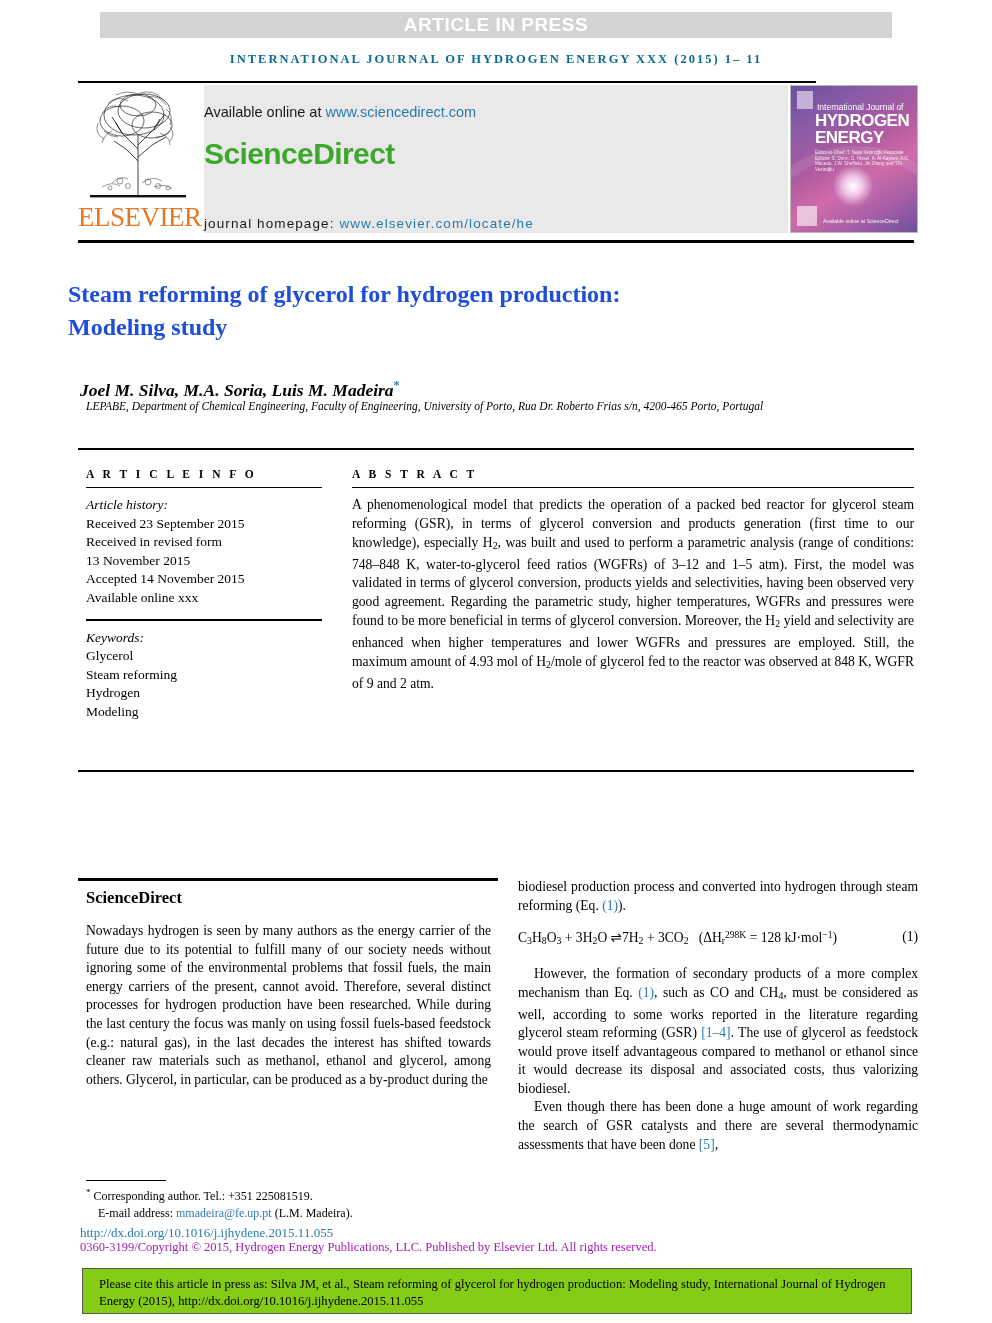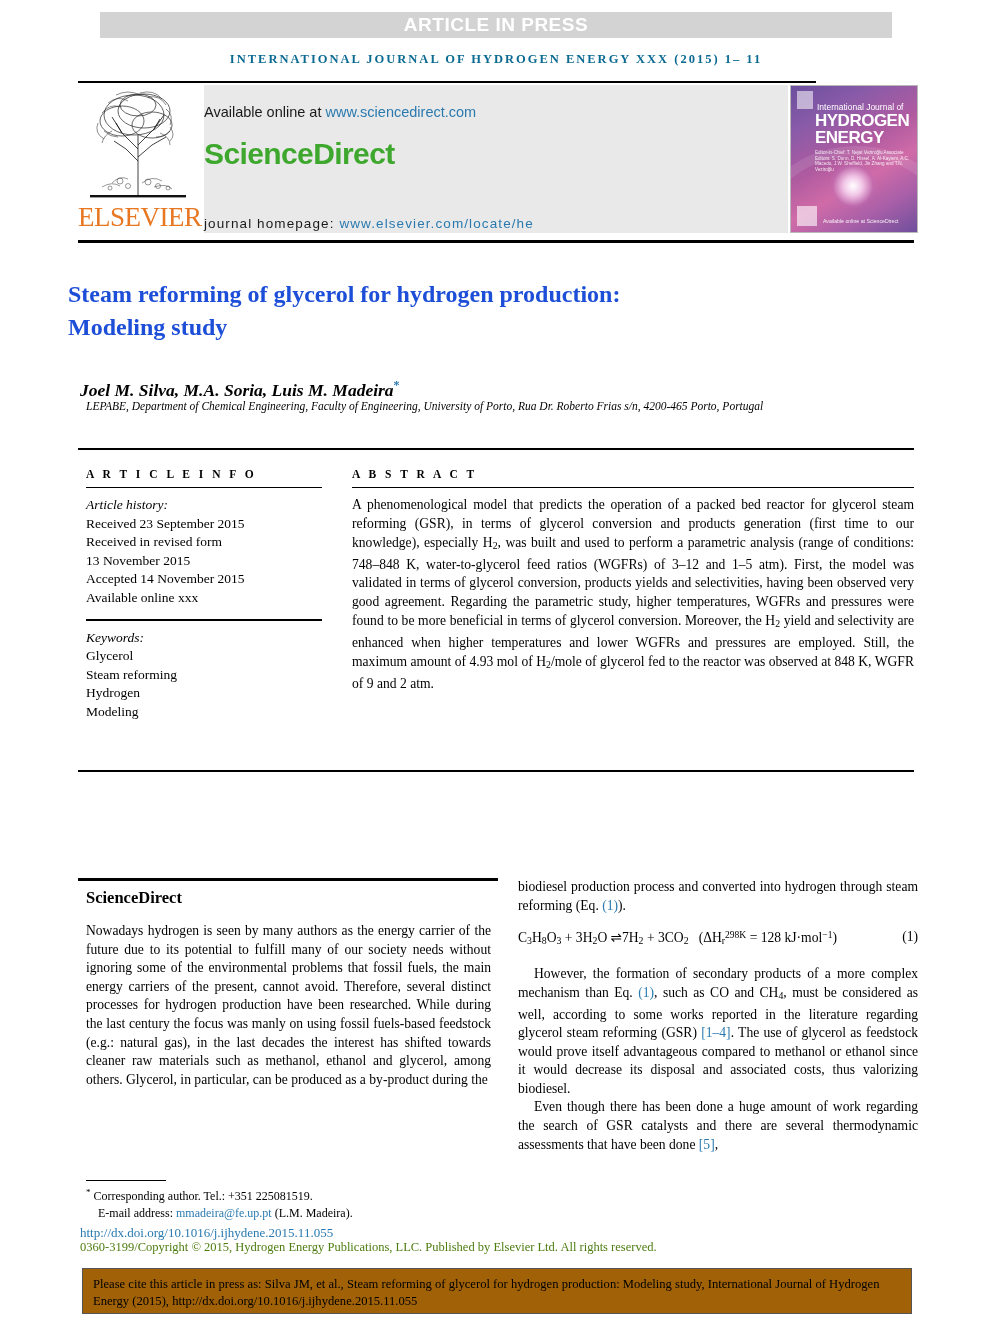--- a/index.html
+++ b/index.html
@@ -291,30 +291,30 @@
   .doi-line {
     position: absolute; left: 80px; top: 1225px;
     font-family: "Liberation Serif", serif;
     font-size: 13px;
     color: #2a7ab0;
   }
   .issn-line {
     position: absolute; left: 80px; top: 1240px;
     font-family: "Liberation Serif", serif;
     font-size: 12.5px;
-    color: #4d7c0f;
+    color: #a21caf;
   }
 
   
   .cite-box {
     position: absolute; left: 82px; top: 1268px;
     width: 830px; height: 46px;
-    background: #a16207;
+    background: #84cc16;
     border: 1px solid #555;
-    padding: 7px 10px;
+    padding: 7px 16px;
     font-family: "Liberation Serif", serif;
     font-size: 12.6px;
     line-height: 17px;
     color: #000;
   }
   sub { font-size: 0.72em; vertical-align: -0.22em; }
   sup { font-size: 0.7em; vertical-align: 0.45em; }
 </style>
 </head>
 <body>

